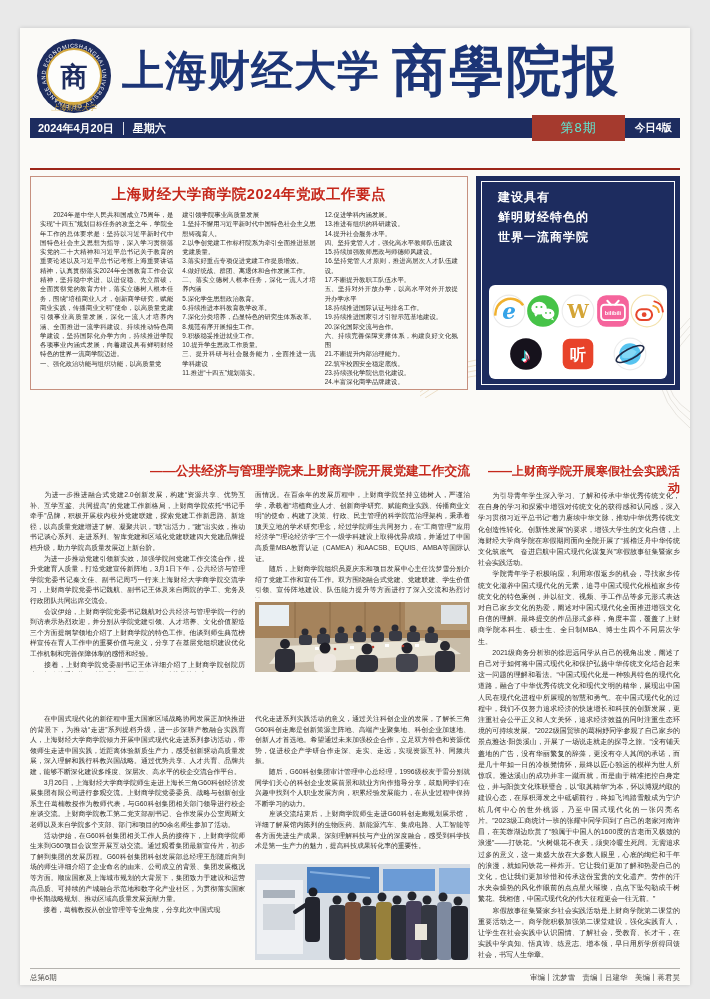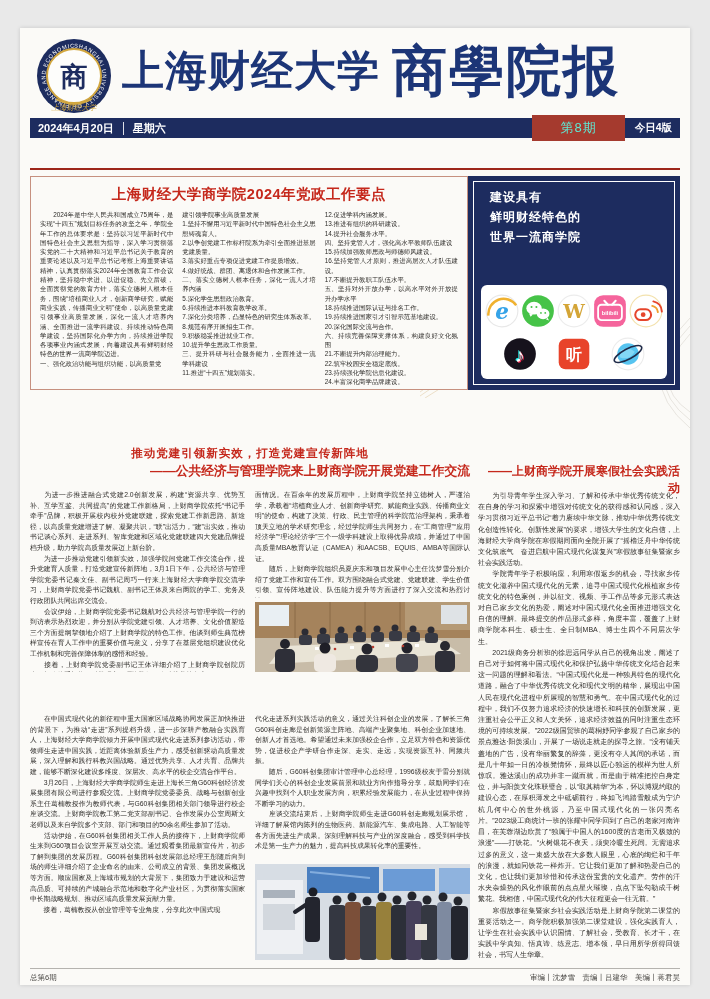--- a/index.html
+++ b/index.html
@@ -14,21 +14,21 @@
   
   #datebar{left:10px;top:90px;width:650px;height:20px;background:#1d2c5f;display:flex;align-items:center;color:#fff;box-sizing:border-box;padding:0 8px;}
   #datebar .date{font-size:11px;font-weight:bold;}
   #datebar .sep{width:1px;height:13px;background:rgba(255,255,255,.85);margin:0 9px;}
   #datebar .weekday{font-size:11px;font-weight:bold;}
   #datebar .spacer{flex:1;}
   #datebar .issue{background:#a53a2e;color:#5eead4;font-size:13px;font-weight:400;padding:4px 28px;letter-spacing:1px;}
   #datebar .edition{font-size:10.5px;margin-left:10px;font-weight:bold;}
   #redrule{left:10px;top:140px;width:650px;height:2px;background:#9d261a;}
   
-  #topsection{left:10px;top:148px;width:650px;height:214px;display:flex;}
+  #topsection{left:10px;top:148px;width:650px;height:214px;display:flex;gap:8px;}
   #leadbox{width:438px;box-sizing:border-box;border:1px solid #c6907f;padding:5px 9px;background:#fbfaf7;}
   #leadbox h1{margin:3px 0 6px;text-align:center;font-size:14.5px;color:#c5281c;letter-spacing:.5px;}
   #leadcols{display:flex;gap:9px;height:180px;overflow:hidden;}
   .leadcol{flex:1;font-size:6.4px;line-height:9.3px;overflow:hidden;}
   .flow{white-space:pre-line;text-align:justify;color:#2f2d2a;}
   #sloganbox{flex:1;position:relative;background:#1d2c5f;overflow:hidden;}
   #sloganbox .innerborder{position:absolute;inset:5px;border:1px solid #fff;pointer-events:none;}
   #slogantext{position:absolute;left:22px;top:12px;color:#fff;font-family:"DejaVu Serif",serif;font-weight:900;font-size:12px;line-height:1.65;letter-spacing:1px;white-space:pre-line;}
   #iconpanel{position:absolute;left:13px;right:13px;bottom:11px;height:94px;background:#fff;border-radius:6px;display:flex;flex-wrap:wrap;justify-content:space-evenly;align-items:center;padding:4px 2px;box-sizing:border-box;}
   .sicon{width:34px;height:34px;}
@@ -198,21 +198,20 @@
           <circle cx="15" cy="15" r="9.5" fill="#57c4f0"></circle>
           <path d="M8 12 q7 -4 13 1 q-5 8 -13 5z" fill="#8eddf7" opacity=".8"></path>
           <ellipse cx="15" cy="15" rx="13.5" ry="4.5" fill="none" stroke="#1f2b49" stroke-width="1.4" transform="rotate(-28 15 15)"></ellipse>
         </svg>
       </div>
     </div>
   </div>
 
 
   <div id="leftregion" class="abs">
-    <div class="kicker" style="top:0;">推动党建引领新实效，打造党建宣传新阵地</div>
     <div class="arttitle" style="top:17px;">——公共经济与管理学院来上财商学院开展党建工作交流</div>
     <div id="ex-cols">
       <div class="col">
         <div id="ex-col1" class="art flow">　　为进一步推进融合式党建2.0创新发展，构建“资源共享、优势互补、互学互鉴、共同提高”的党建工作新格局，上财商学院依托“书记手牵手”品牌，积极开展校内校外党建联建，探索党建工作新思路、新途径，以高质量党建增进了解、凝聚共识，“联”出活力，“建”出实效，推动书记谈心系列、走进系列、智库党建和区域化党建联建四大党建品牌提档升级，助力学院高质量发展迈上新台阶。
 　　为进一步推动党建引领新实效，加强学院间党建工作交流合作，提升党建育人质量，打造党建宣传新阵地，3月1日下午，公共经济与管理学院党委书记秦文佳、副书记周巧一行来上海财经大学商学院交流学习，上财商学院党委书记魏航、副书记王体及来自两院的学工、党务及行政团队共同出席交流会。
 　　会议伊始，上财商学院党委书记魏航对公共经济与管理学院一行的到访表示热烈欢迎，并分别从学院党建引领、人才培养、文化价值塑造三个方面提纲挈领地介绍了上财商学院的特色工作。他谈到师生典范榜样宣传在育人工作中的重要价值与意义，分享了在基层党组织建设优化工作机制和完善保障体制的感悟和经验。
 　　接着，上财商学院党委副书记王体详细介绍了上财商学院创院历史、行政体系架构、科学研究、师资队伍、人才培养等各方</div>
       </div>
       <div class="col">
         <div id="ex-col2-text" class="art flow">面情况。在百余年的发展历程中，上财商学院坚持立德树人，严谨治学，承载着“培植商业人才、创新商学研究、赋能商业实践、传播商业文明”的使命，构建了决策、行政、民主管理的科学院范治理架构，秉承着顶天立地的学术研究理念，经过学院师生共同努力，在“工商管理”“应用经济学”“理论经济学”三个一级学科建设上取得优异成绩，并通过了中国高质量MBA教育认证（CAMEA）和AACSB、EQUIS、AMBA等国际认证。

